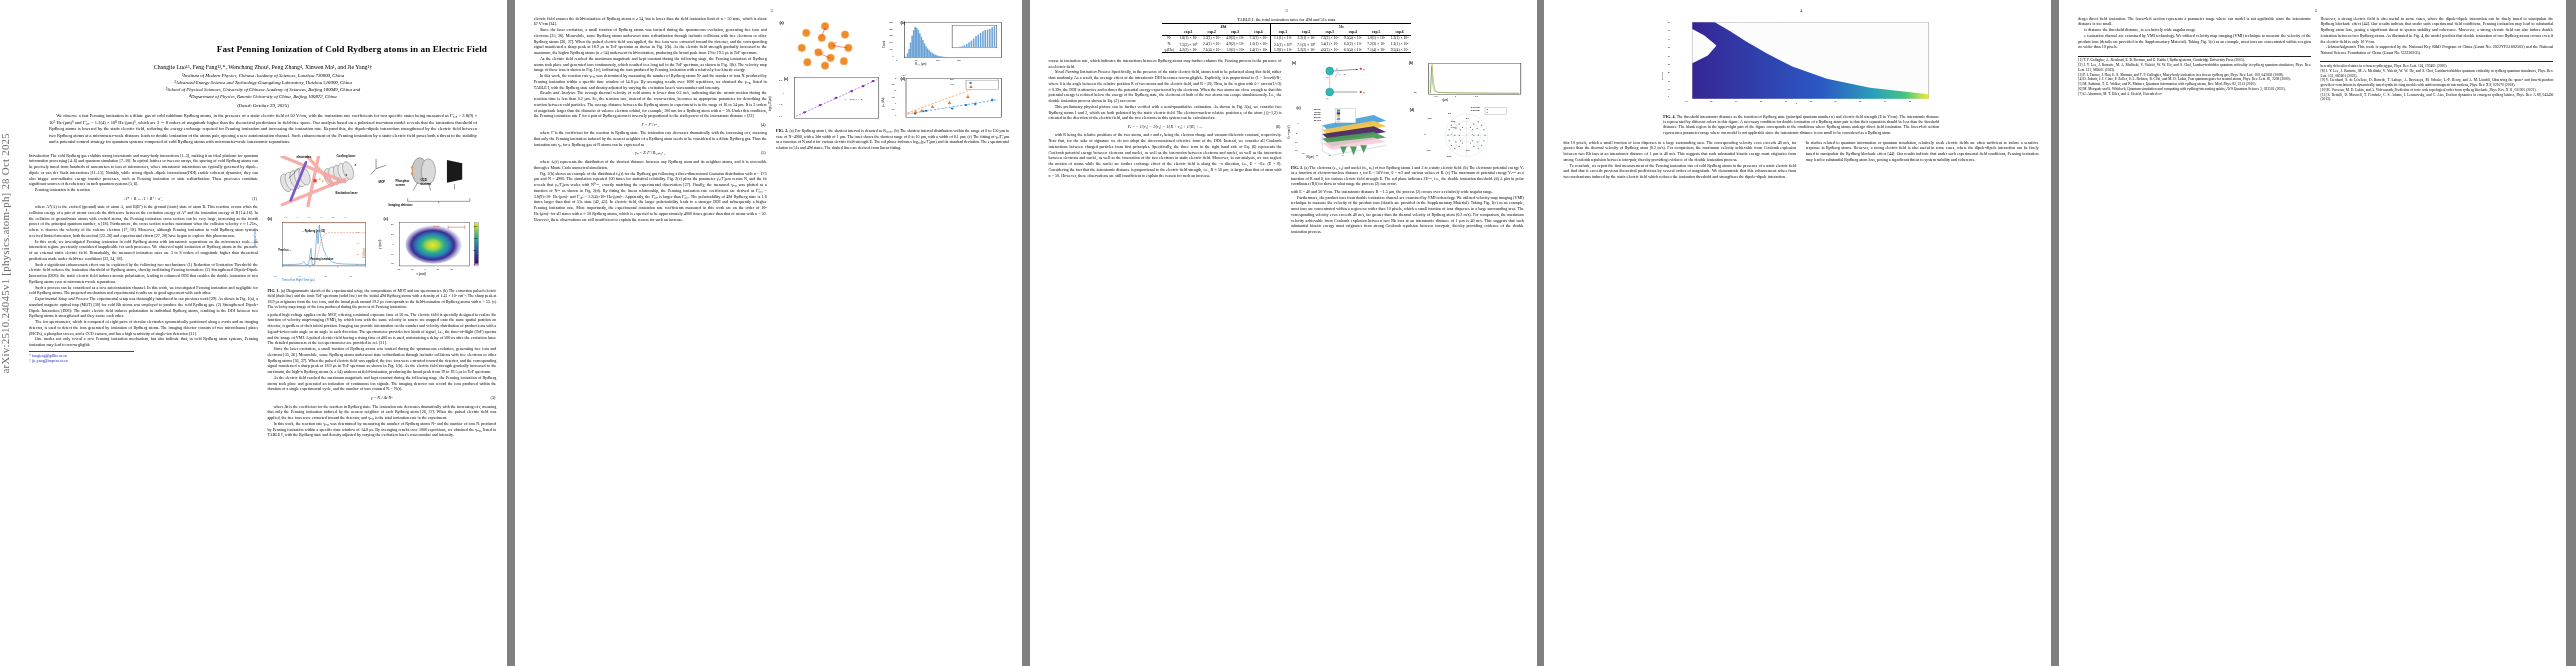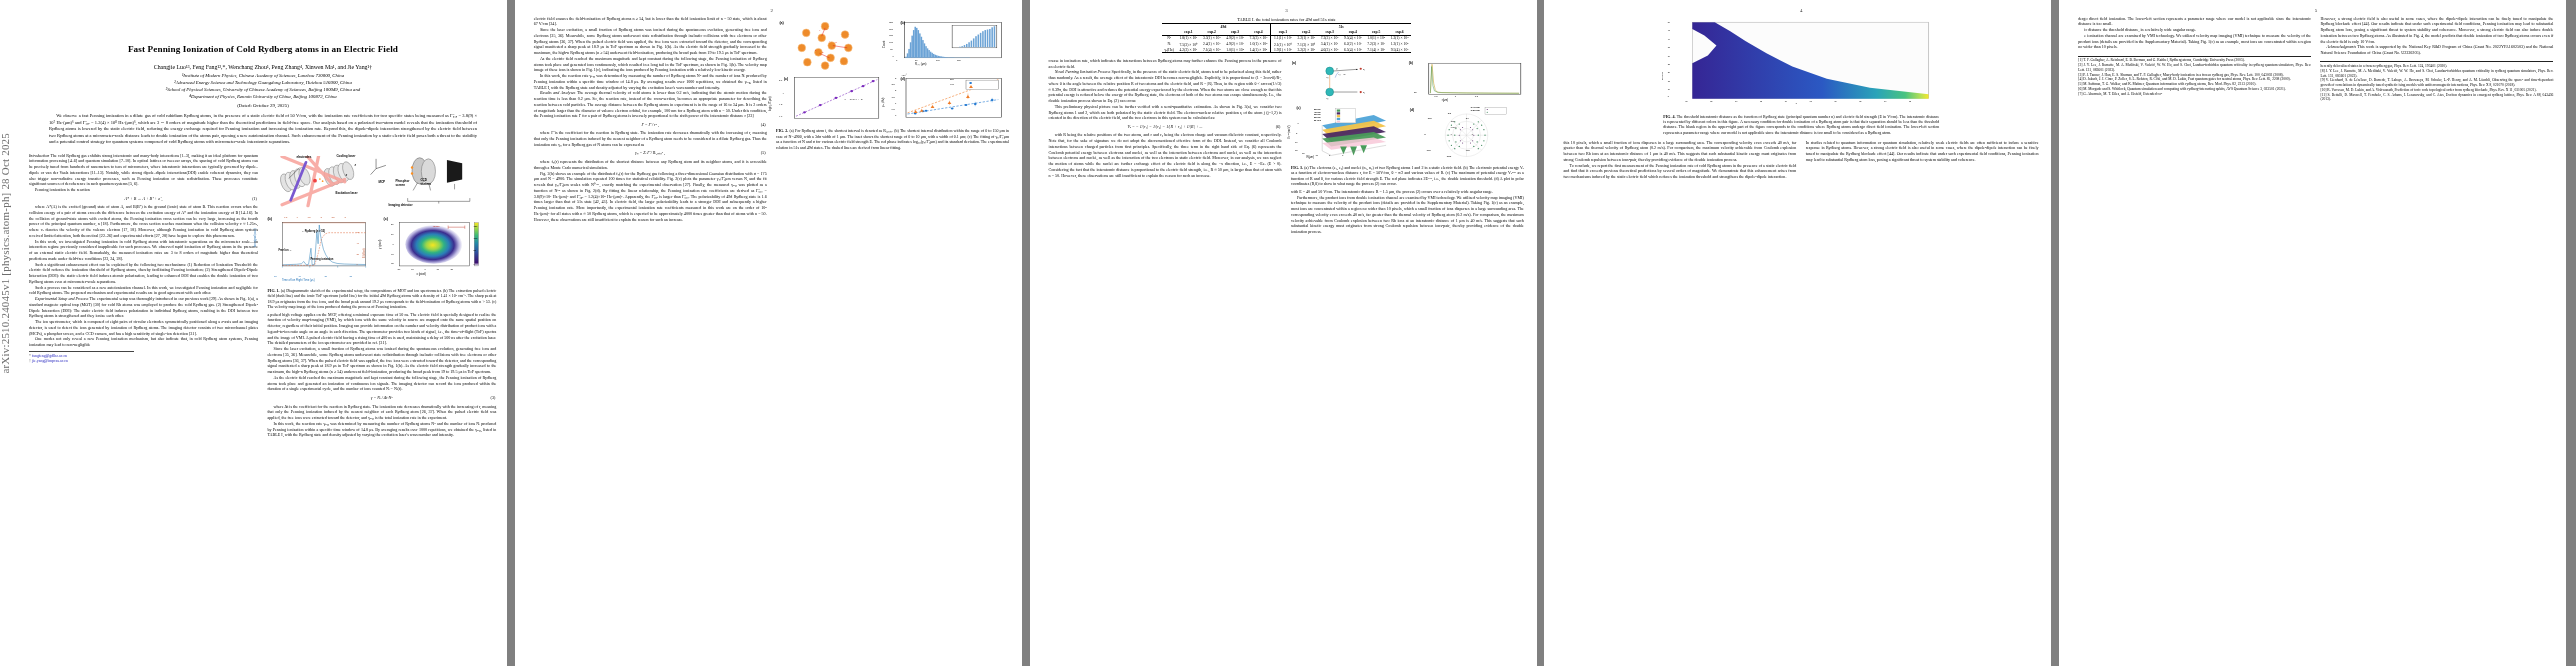--- a/index.html
+++ b/index.html
@@ -4,21 +4,21 @@
 <style>
   html,body{margin:0;padding:0;background:#7f7f7f;}
   body{font-family:"Liberation Serif",serif;}
   #viewer{width:2576px;height:667px;position:relative;background:#808080;display:flex;gap:7.8px;padding:0;box-sizing:border-box;overflow:hidden;}
   .page{background:#fff;position:relative;box-sizing:border-box;flex:0 0 auto;overflow:hidden;}
   .p1{width:507px;height:667px;}
   .pn{width:507px;height:667px;}
   .arxiv-stamp{position:absolute;left:-1.1px;top:133px;writing-mode:vertical-rl;transform:rotate(180deg);transform-origin:center;font-family:"Liberation Serif",serif;font-size:11px;color:#6e6e6e;letter-spacing:0.2px;white-space:nowrap;}
   .pagebody{position:absolute;left:29px;right:10px;top:7.8px;bottom:5.6px;}
   .pageno{text-align:center;font-size:5px;color:#333;font-family:"Liberation Serif",serif;height:7.8px;}
-  .title{text-align:center;font-size:9.2px;font-weight:bold;letter-spacing:0.1px;margin:36px 10px 7.8px 10px;line-height:1.25;}
+  .title{text-align:right;font-size:9.2px;font-weight:bold;letter-spacing:0.1px;margin:36px 10px 7.8px 10px;line-height:1.25;}
   .authors{text-align:center;font-size:5.9px;margin:0 3.3px 1.1px 3.3px;line-height:1.5;}
   .affil{text-align:center;font-size:4.8px;font-style:italic;line-height:1.45;margin:0 2.2px;}
   .dated{text-align:center;font-size:4.9px;margin:1.7px 0 5.6px 0;}
   .abstract{font-size:4.5px;text-align:justify;line-height:1.46;margin:0 20px 6.7px 20px;text-indent:7.2px;hyphens:auto;}
   .cols{display:flex;gap:9.4px;}
   .col{width:calc(50% - 5px);font-size:4.1px;line-height:1.405;text-align:justify;hyphens:auto;}
   .col p{margin:0;text-indent:6.1px;}
   .col p.noind{text-indent:0;}
   .sechead{font-style:italic;}
   .eq{display:block;text-align:center;margin:2.8px 0;font-style:italic;position:relative;}

